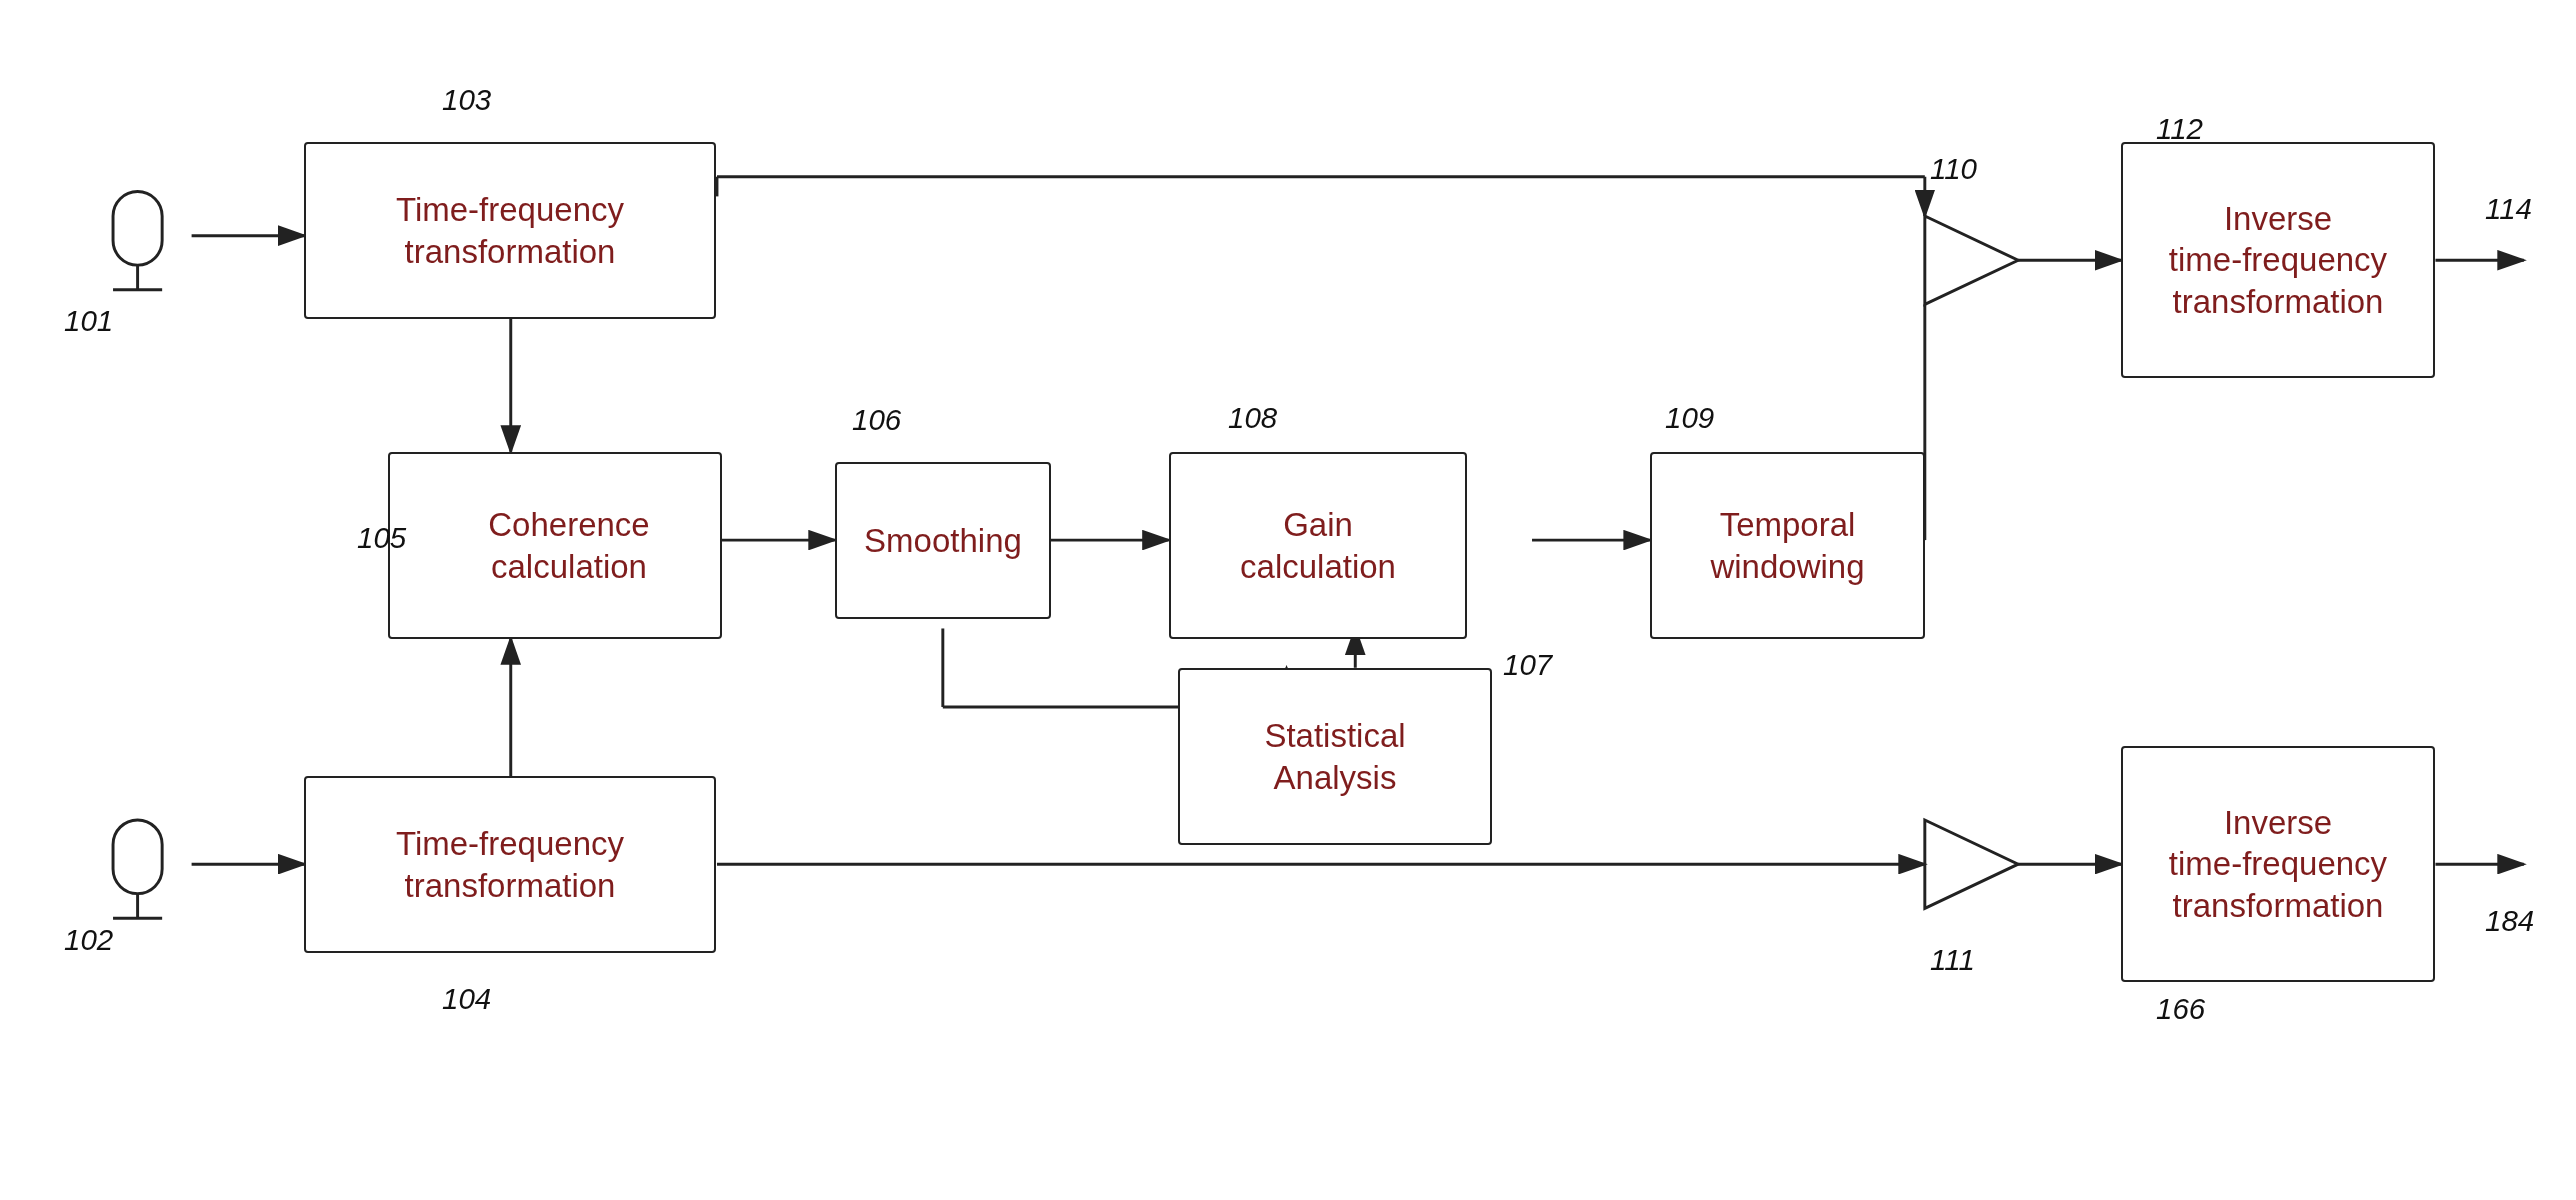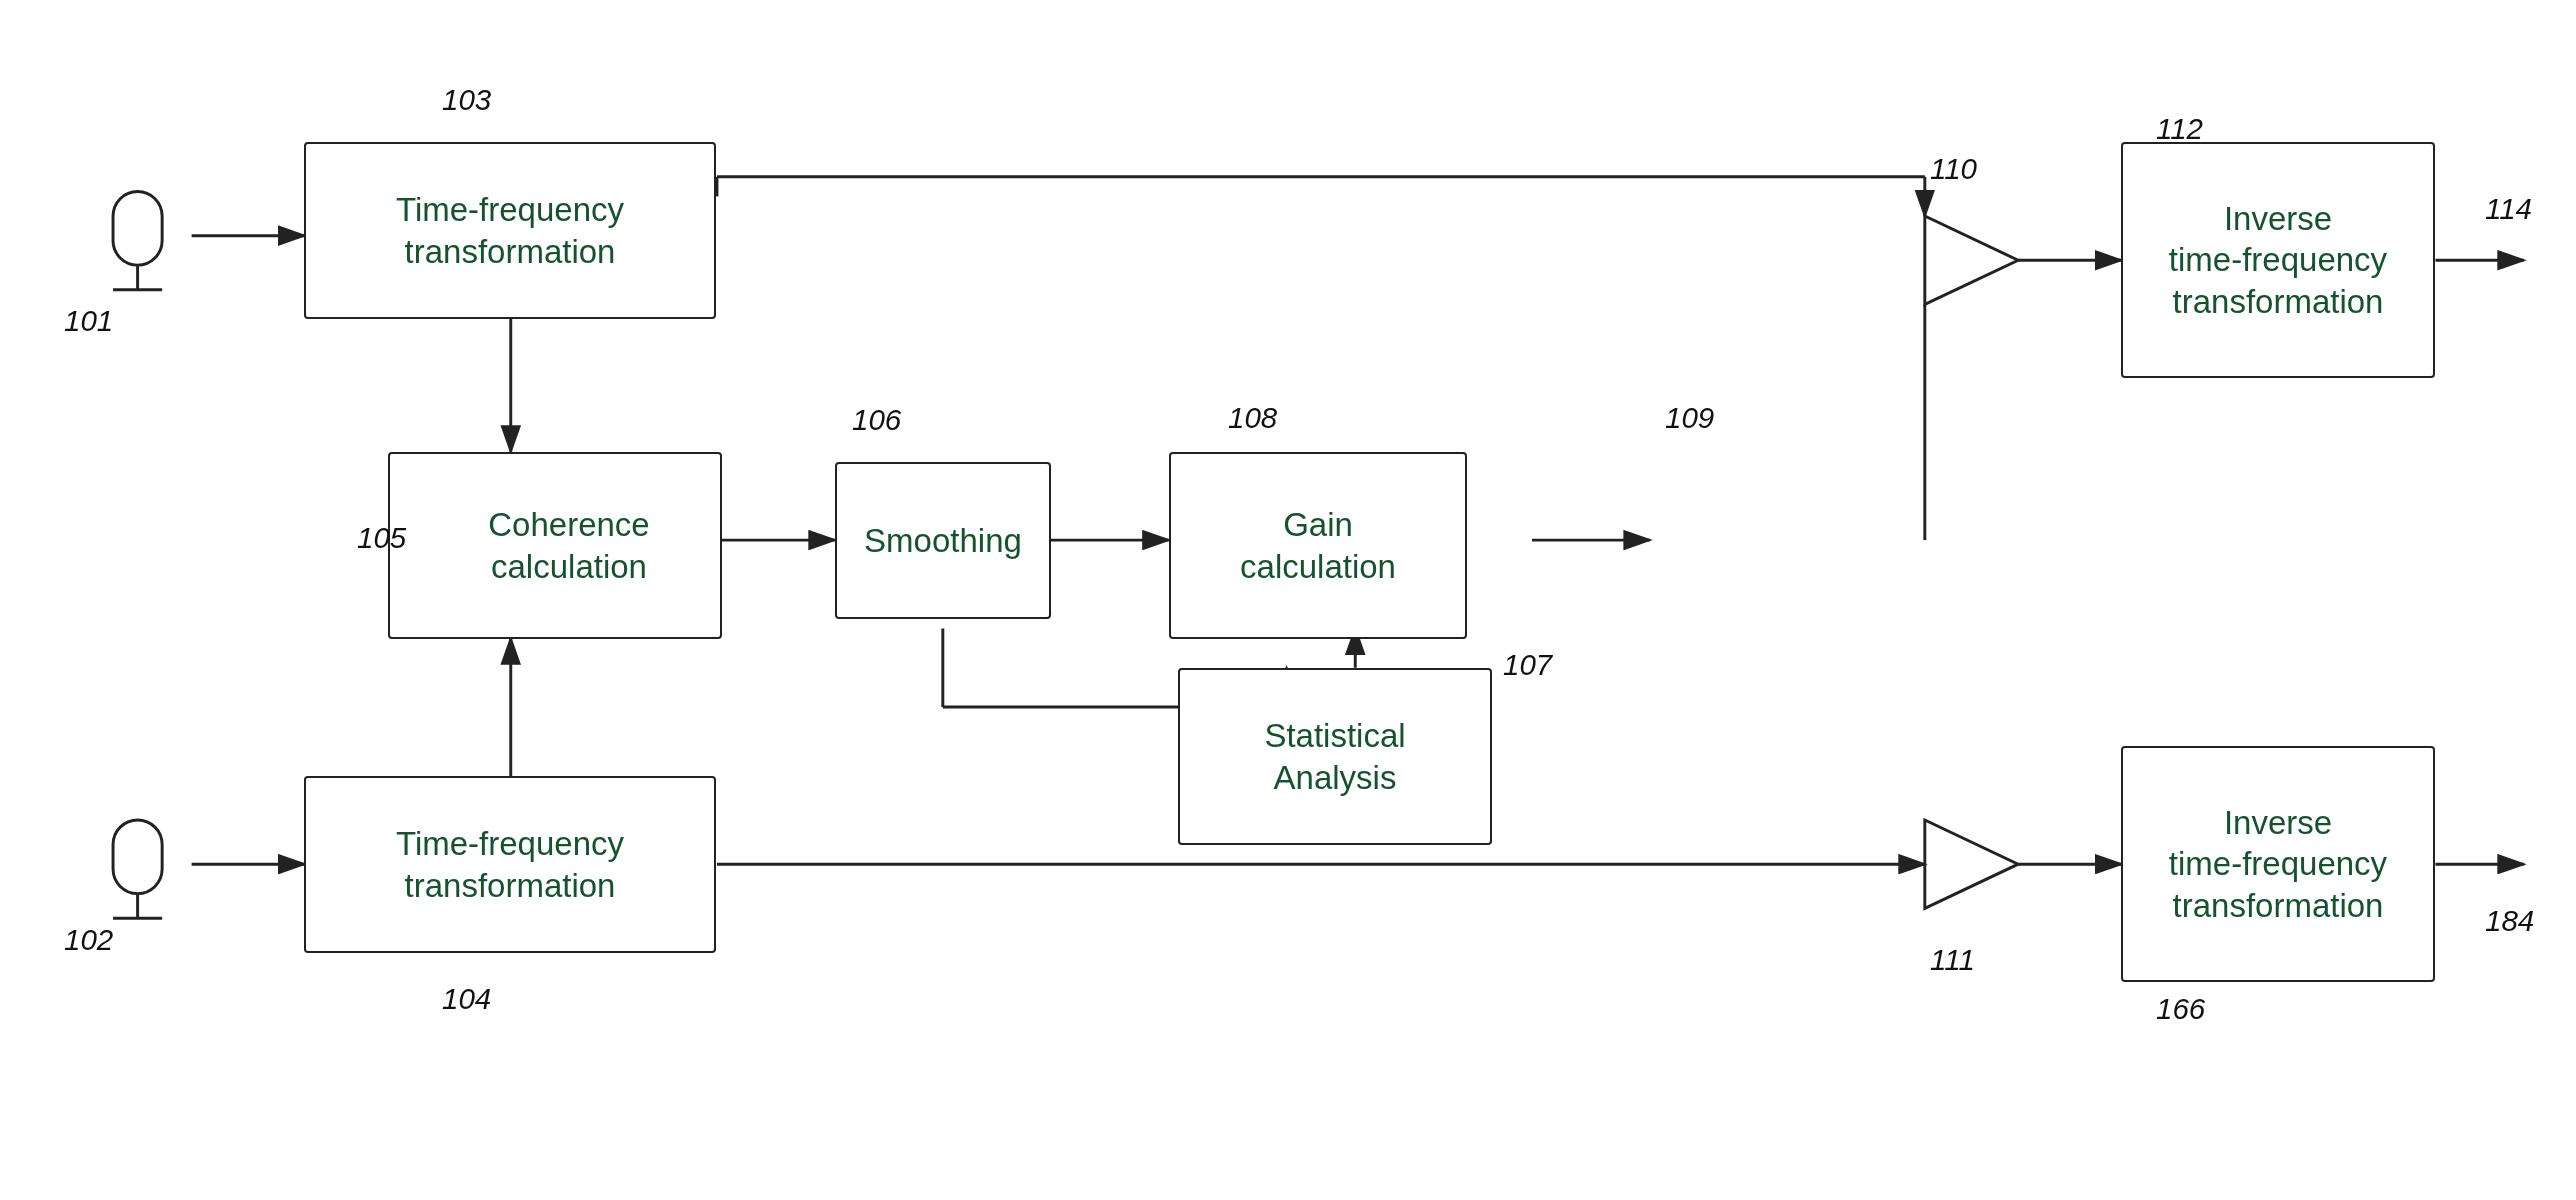--- a/index.html
+++ b/index.html
@@ -27,21 +27,21 @@
       position: absolute;
       border: 2.9px solid #222;
       background: #ffffff;
       border-radius: 3.9px;
       display: flex;
       align-items: center;
       justify-content: center;
       text-align: center;
       font-size: 33px;
       font-weight: 400;
-      color: #14532d;
+      color: #7f1d1d;
       line-height: 1.25;
     }
     .label-num {
       position: absolute;
       font-size: 29.5px;
       color: #111;
       font-style: italic;
     }
   </style>
 </head>
@@ -127,20 +127,23 @@
   </div>
 
   <div class="block" style="left:835px; top:462px; width:216px; height:157px;">
     <span>Smoothing</span>
   </div>
 
   <div class="block" style="left:1169px; top:452px; width:298px; height:187px;">
     <span>Gain<br>calculation</span>
   </div>
 
+  <div class="block" style="left:1650px; top:452px; width:275px; height:187px;">
+    <span>Temporal<br>windowing</span>
+  </div>
 
   <div class="block" style="left:2121px; top:142px; width:314px; height:236px;">
     <span>Inverse<br>time-frequency<br>transformation</span>
   </div>
 
   <div class="block" style="left:2121px; top:746px; width:314px; height:236px;">
     <span>Inverse<br>time-frequency<br>transformation</span>
   </div>
 
   <span class="label-num" style="left:64px; top:304px;">101</span>

